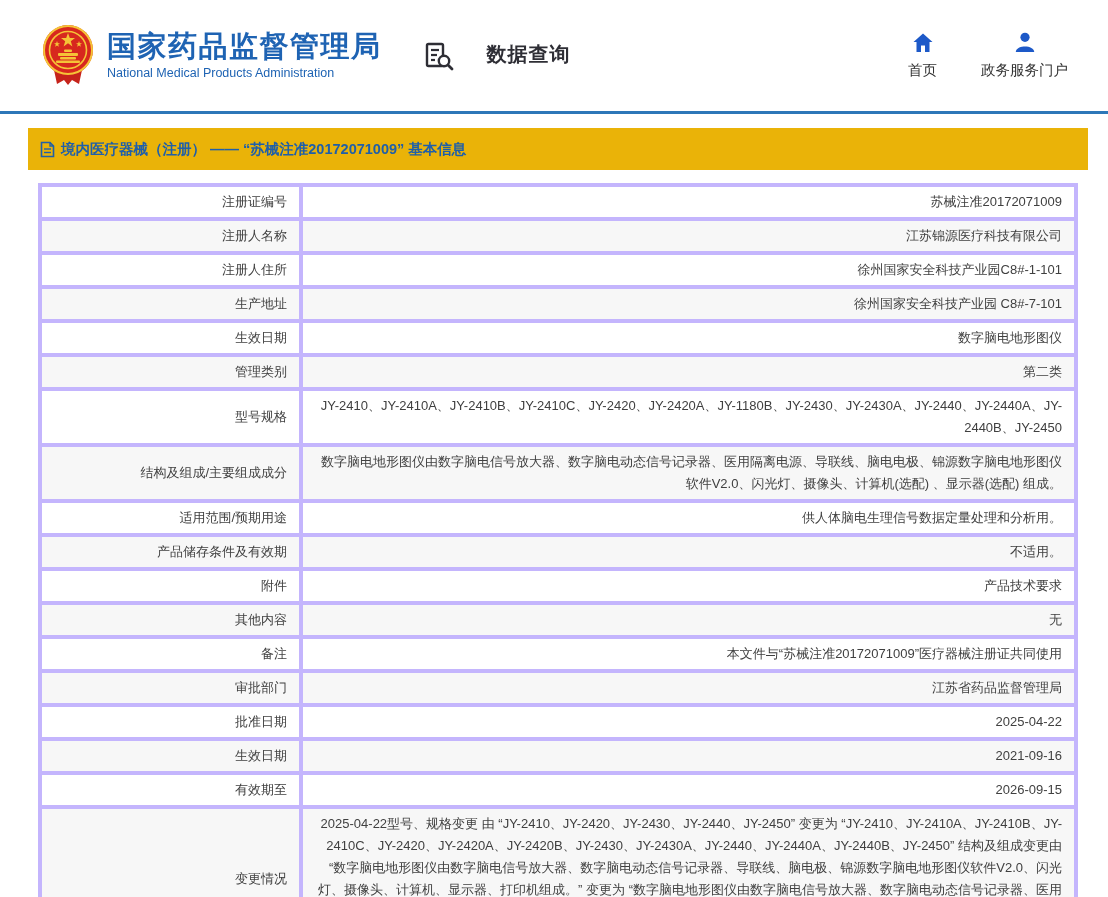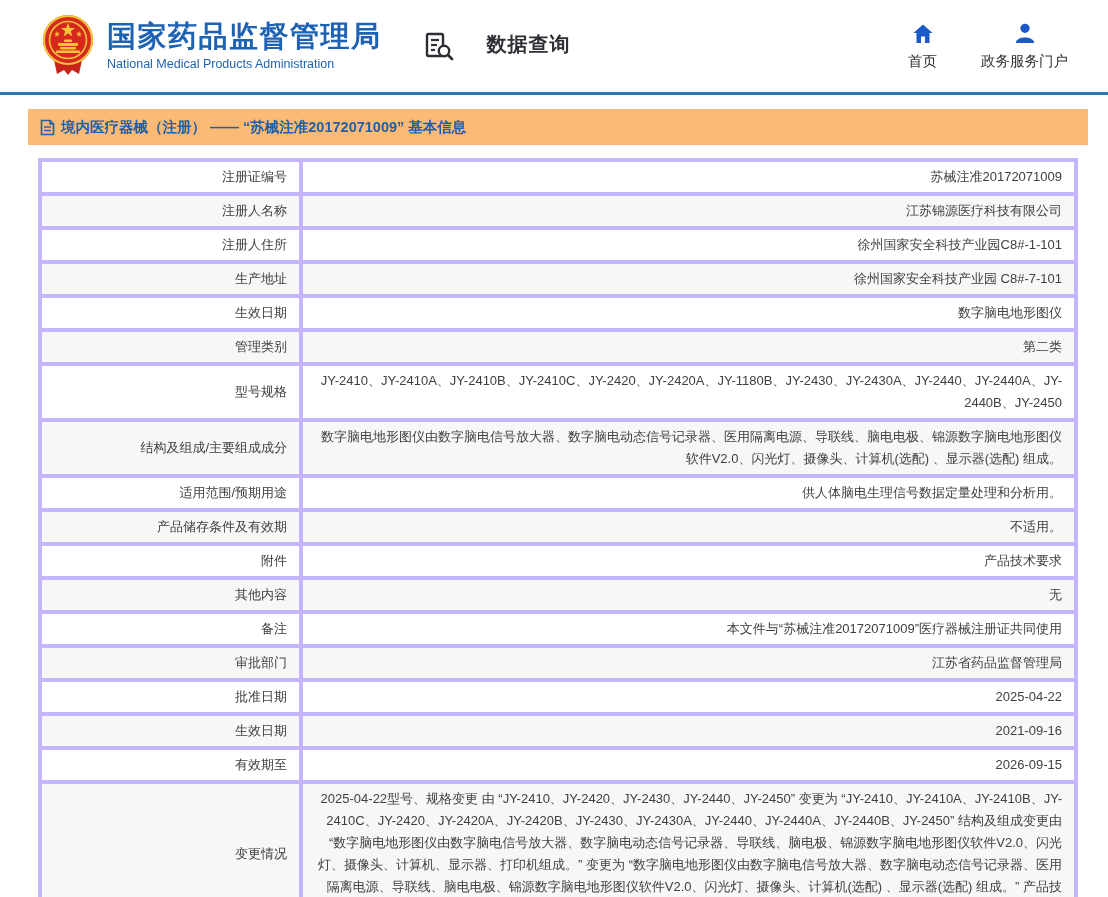--- a/index.html
+++ b/index.html
@@ -8,21 +8,21 @@
     width: 1108px;
     height: 897px;
     background: #ffffff;
     font-family: "Liberation Sans", "DejaVu Sans", sans-serif;
     color: #3c3c3c;
     overflow: hidden;
   }
 
   
   .header {
-    height: 92px;
+    height: 111px;
     display: flex;
     align-items: center;
     padding: 0 40px 0 38px;
     background: #ffffff;
   }
   .logo-block { display: flex; align-items: center; cursor: pointer; }
   .emblem { width: 60px; height: 64px; flex: 0 0 auto; }
   .org-names { margin-left: 9px; }
   .org-zh {
     font-size: 29px;
@@ -65,22 +65,22 @@
     cursor: pointer;
   }
   .nav-icon { width: 24px; height: 24px; }
   .nav-label { font-size: 14.5px; color: #333; margin-top: 6px; white-space: nowrap; }
 
   .header-divider { height: 3px; background: #2d77b8; }
 
   
   .breadcrumb {
     margin: 14px 20px 0 28px;
-    background: #fdba74;
-    height: 36px;
+    background: #eab308;
+    height: 42px;
     display: flex;
     align-items: center;
     padding: 0 12px;
   }
   .bc-icon { width: 15px; height: 17px; flex: 0 0 auto; }
   .bc-text {
     margin-left: 6px;
     font-size: 14.5px;
     font-weight: bold;
     color: #1f5fa9;

